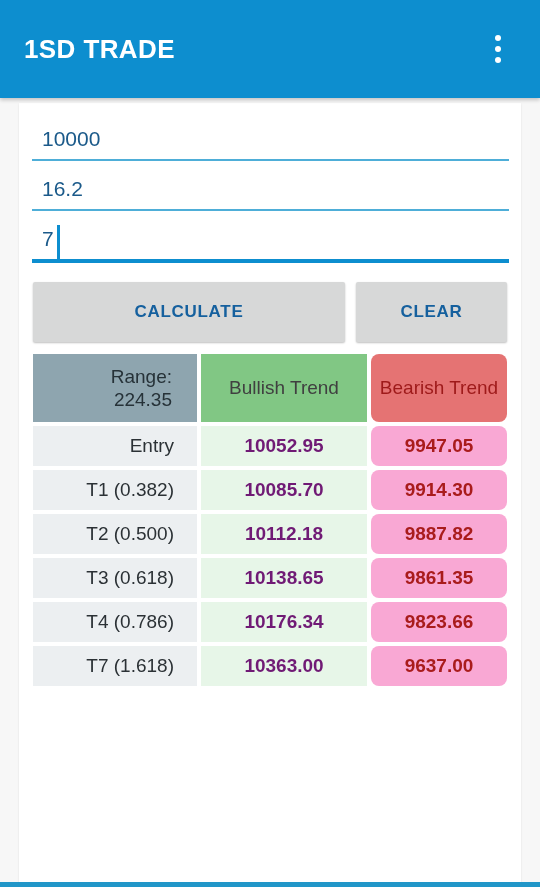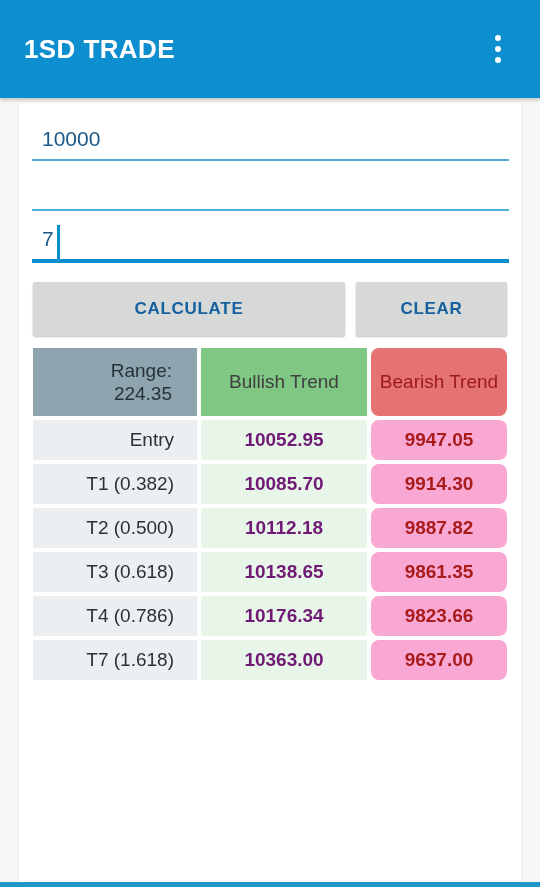--- a/index.html
+++ b/index.html
@@ -110,21 +110,21 @@
   .button-row {
     display: flex;
     gap: 11px;
     margin-top: 15px;
     padding: 0 2px;
   }
   .btn {
     background: #d7d8d8;
     border: none;
     border-radius: 2px;
-    height: 54px;
+    height: 60px;
     font-family: "Liberation Sans", "DejaVu Sans", sans-serif;
     font-size: 17px;
     font-weight: bold;
     letter-spacing: 0.7px;
     color: #15609e;
     cursor: pointer;
     box-shadow: 0 1px 2px rgba(0,0,0,0.25);
   }
   .btn-calculate { flex: 0 0 312px; }
   .btn-clear { flex: 1; }
@@ -214,20 +214,21 @@
 
 <div class="page">
   <div class="card">
 
     <div class="field">
       <input type="text" value="10000" style="">
       <span class="underline"></span>
     </div>
 
     <div class="field">
+      <input type="text" value="16.2" style="">
       <span class="underline"></span>
     </div>
 
     <div class="field focused">
       <input type="text" value="7" style="">
       <span class="caret"></span>
       <span class="underline"></span>
     </div>
 
     <div class="button-row">

